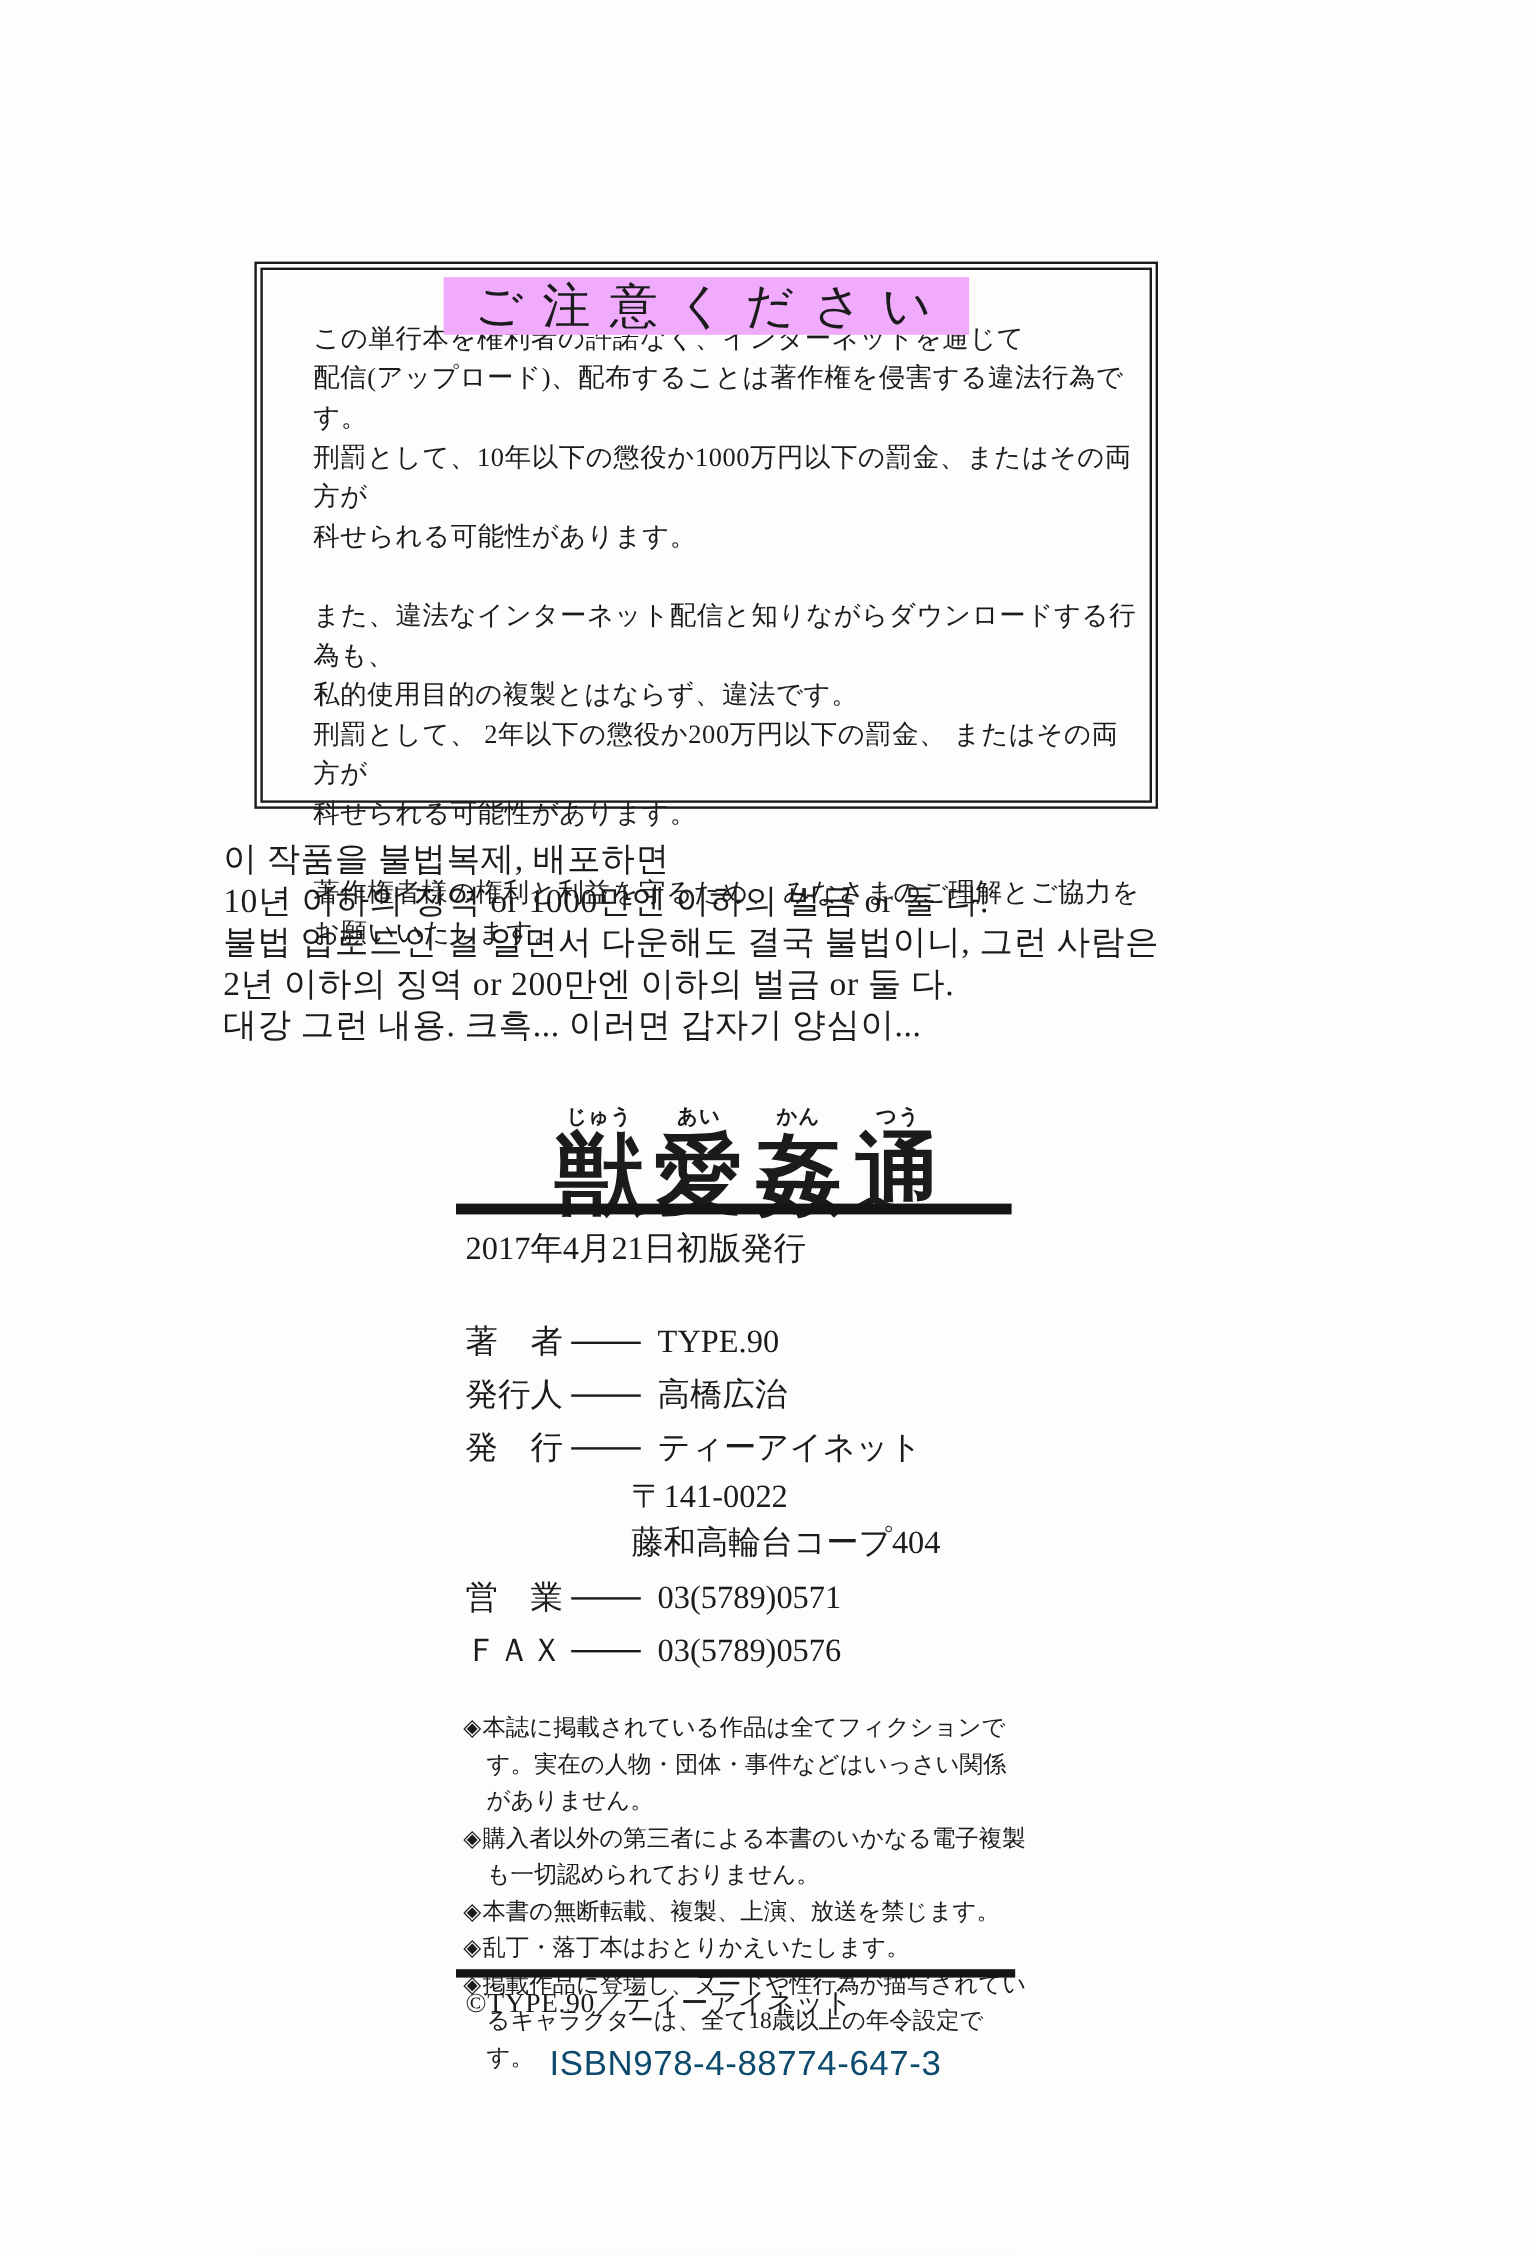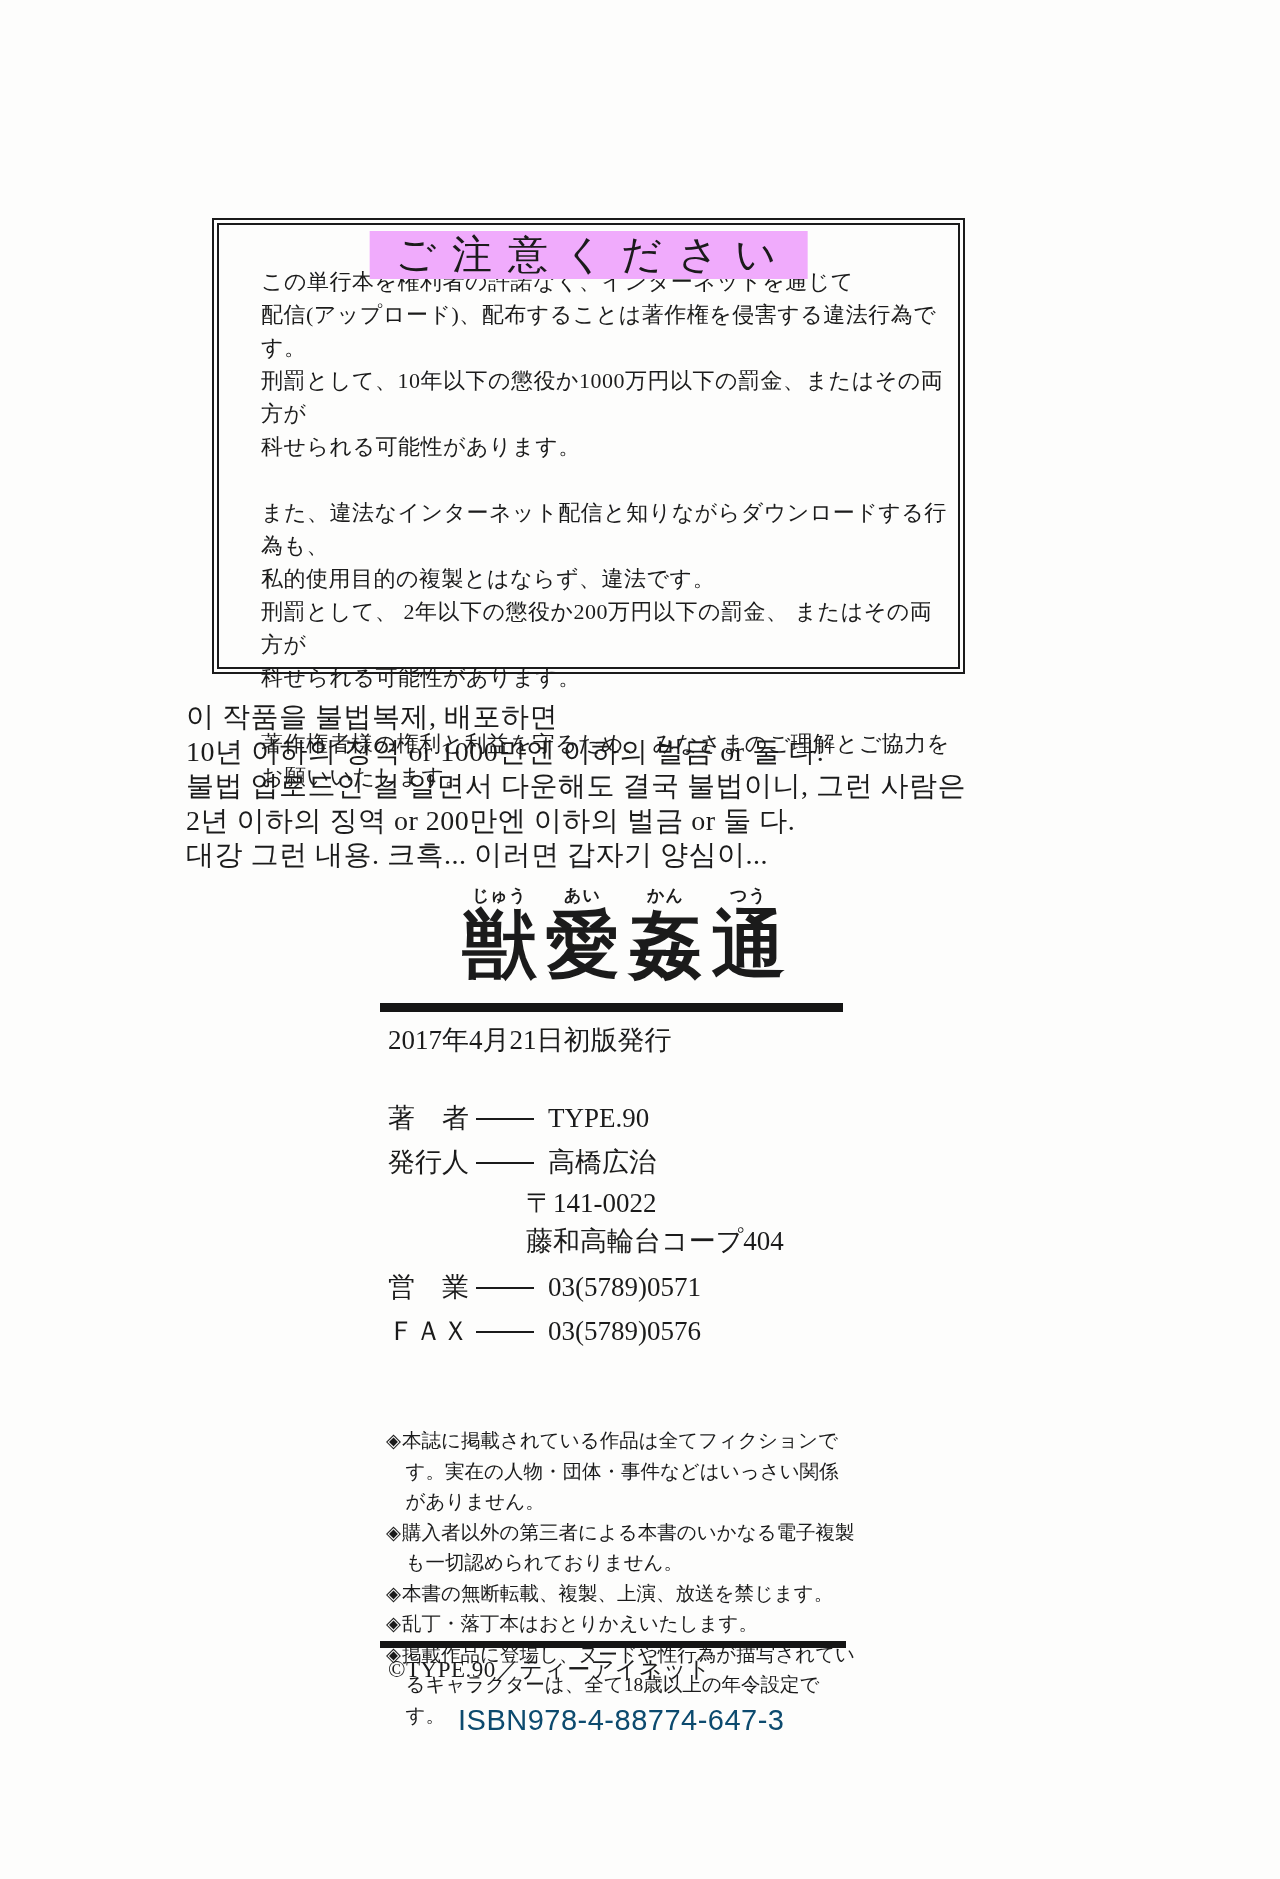--- a/index.html
+++ b/index.html
@@ -37,21 +37,21 @@
     position:absolute;left:186px;top:700px;
     font-size:28px;line-height:34.5px;letter-spacing:.5px;
   }
   .korean-note div{white-space:nowrap;}
 
   
   .title-block{
     position:absolute;left:624px;top:886px;transform:translateX(-50%);
     display:flex;gap:4px;
   }
-  .tcol{display:flex;flex-direction:column;align-items:center;width:79px;}
+  .tcol{display:flex;flex-direction:column;align-items:center;width:79px;margin-top:35px;}
   .furi{font-size:17px;font-weight:bold;letter-spacing:1px;line-height:20px;}
   .kanji{font-size:74px;font-weight:900;line-height:1.08;}
 
   .rule{position:absolute;background:#151515;}
   .rule-top{left:380px;top:1003px;width:463px;height:9px;}
   .rule-bottom{left:380px;top:1641px;width:466px;height:7px;}
 
   .date-line{
     position:absolute;left:388px;top:1022px;
     font-size:27px;line-height:36px;
@@ -137,20 +137,25 @@
     <div class="c-row">
       <span class="c-label">著　者</span>
       <span class="c-dash"></span>
       <span class="c-value">TYPE.90</span>
     </div>
     <div class="c-row">
       <span class="c-label">発行人</span>
       <span class="c-dash"></span>
       <span class="c-value">高橋広治</span>
     </div>
+    <div class="c-row">
+      <span class="c-label">発　行</span>
+      <span class="c-dash"></span>
+      <span class="c-value">ティーアイネット</span>
+    </div>
     <div class="c-addr">〒141-0022</div>
     <div class="c-addr">藤和高輪台コープ404</div>
     <div class="c-gap"></div>
     <div class="c-row">
       <span class="c-label">営　業</span>
       <span class="c-dash"></span>
       <span class="c-value">03(5789)0571</span>
     </div>
     <div class="c-row">
       <span class="c-label">ＦＡＸ</span>

